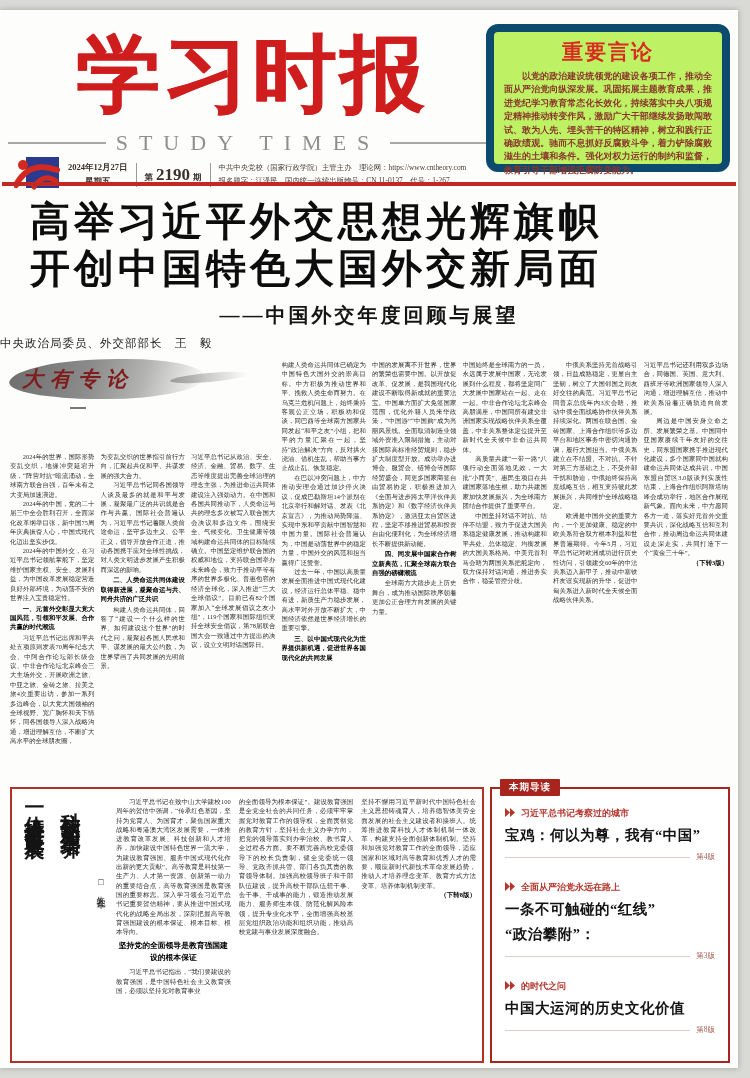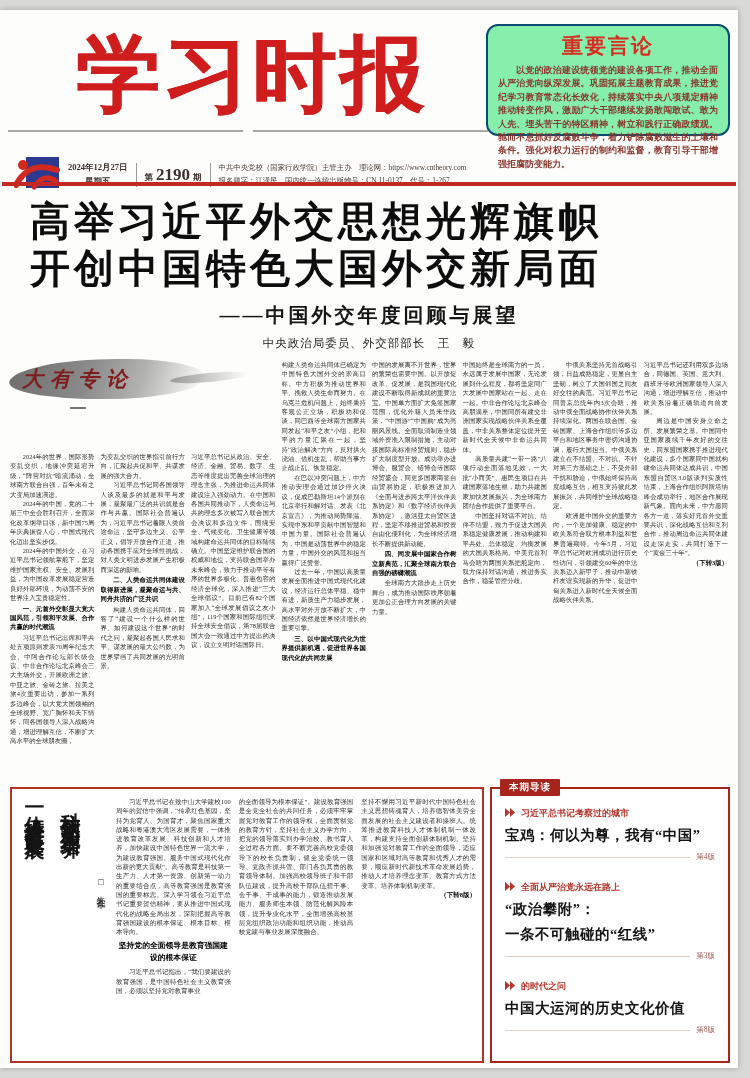--- a/index.html
+++ b/index.html
@@ -17,33 +17,33 @@
   .mast-sub{font-size:22px;letter-spacing:11px;color:#8f8f8b;white-space:nowrap;}
   .dateline{left:14px;top:146px;width:474px;display:flex;align-items:center;gap:8px;}
   .dl-date{font-size:8.5px;line-height:1.6;color:#3c302a;font-weight:bold;text-align:center;white-space:nowrap;}
   .dl-sep{width:1px;height:24px;background:#9a9a96;}
   .dl-issue{display:flex;align-items:baseline;gap:3px;color:#3c302a;font-weight:bold;white-space:nowrap;}
   .dl-issue .no{font-size:17px;}
   .dl-issue .sm{font-size:8.5px;}
   .dl-pub{font-size:7.4px;line-height:1.75;color:#473a31;white-space:nowrap;}
 
   
-  .quote-box{left:486px;top:14px;width:244px;height:112px;border:2px solid #0c4a6e;border-radius:12px;
-    background:#86efac;padding:4px 10px;box-sizing:border-box;}
+  .quote-box{left:486px;top:14px;width:244px;height:148px;border:8px solid #0c4a6e;border-radius:12px;
+    background:#bef264;padding:4px 10px;box-sizing:border-box;}
   .quote-title{text-align:center;font-size:21px;font-weight:bold;color:#d92c20;letter-spacing:2px;margin:2px 0 4px;}
   .quote-body{font-size:9px;line-height:13.4px;color:#8a372c;text-align:justify;text-indent:2em;font-weight:bold;}
 
   .red-rule{left:2px;top:172px;width:734px;height:4px;background:#c32823;}
 
   
   .hl{left:0;width:632px;text-align:center;font-weight:900;color:#0d0d0d;letter-spacing:4px;
     font-family:"Liberation Sans","DejaVu Sans",sans-serif;font-size:40px;white-space:nowrap;}
   .hl1{top:184px;} .hl2{top:231px;}
   .art-sub{left:0;top:292px;width:738px;text-align:center;font-size:20px;font-weight:bold;letter-spacing:3px;color:#151515;}
-  .art-by{left:0;top:326px;width:738px;text-align:center;font-size:11.5px;color:#222;letter-spacing:1px;}
+  .art-by{left:0;top:326px;width:738px;font-size:11.5px;color:#222;letter-spacing:1px;}
 
   
   .banner{left:10px;top:344px;width:236px;height:90px;background:#fdfdfc;z-index:2;overflow:visible;}
   .banner-text{font-size:11.4px;font-weight:bold;color:#c2231a;white-space:nowrap;letter-spacing:0.5px;}
   .brush{position:relative;width:195px;height:40px;margin-top:5px;}
   .brush::before{content:"";position:absolute;inset:0;transform:skewX(-14deg);
     background:linear-gradient(95deg,#6f6f6f 0%,#8b8b8b 40%,#b3b3b1 68%,rgba(190,190,188,0) 100%);
     border-radius:55% 45% 50% 50% / 60% 50% 55% 45%;}
   .brush::after{content:"";position:absolute;left:160px;top:14px;width:78px;height:9px;transform:rotate(-5deg);
     background:linear-gradient(90deg,#9d9d9b,rgba(190,190,188,0));border-radius:50%;}
@@ -81,20 +81,21 @@
   .idx-page{font-size:7.5px;color:#a25a50;}
 </style>
 </head>
 <body>
 
 <div class="page">
 
   <div class="abs mast-title">学习时报</div>
   <div class="abs mast-sub-row">
     <span class="hline"></span>
+    <span class="mast-sub">STUDY TIMES</span>
     <span class="hline"></span>
   </div>
 
   <div class="abs dateline">
     <span>
       <svg width="46" height="34" viewBox="0 0 46 34">
         <rect x="12" y="1" width="33" height="31" fill="#2b3a90"></rect>
         <circle cx="9" cy="9" r="5" fill="#d22a1e"></circle>
         <path d="M2 29 C 12 10, 26 8, 43 14" stroke="#d22a1e" stroke-width="6" fill="none" stroke-linecap="round"></path>
         <path d="M20 31 C 26 22, 33 19, 42 25" stroke="#d22a1e" stroke-width="5" fill="none" stroke-linecap="round"></path>
@@ -226,22 +227,22 @@
       <div class="idx-kicker">
         <span>
           <svg width="11" height="9" viewBox="0 0 11 9">
             <path d="M0 0 L5 4.5 L0 9 Z" fill="#b5342b"></path>
             <path d="M5 0 L10 4.5 L5 9 Z" fill="#b5342b"></path>
           </svg>
         </span>
         <span class="k-text">全面从严治党永远在路上</span>
       </div>
       <div class="t-lines">
+            <div class="idx-title-line">一条不可触碰的“红线”</div>
             <div class="idx-title-line">“政治攀附”：</div>
-            <div class="idx-title-line">一条不可触碰的“红线”</div>
           </div>
       <div class="idx-foot">
         <span class="idx-line"></span>
         <span class="idx-page">第3版</span>
       </div>
     </div>
 
     <div class="idx-item">
       <div class="idx-kicker">
         <span>

